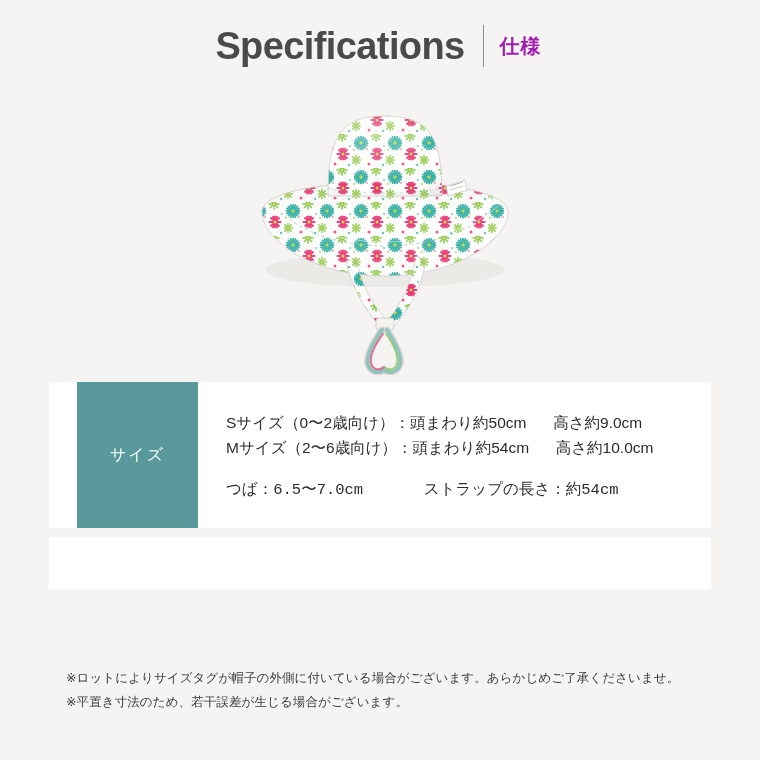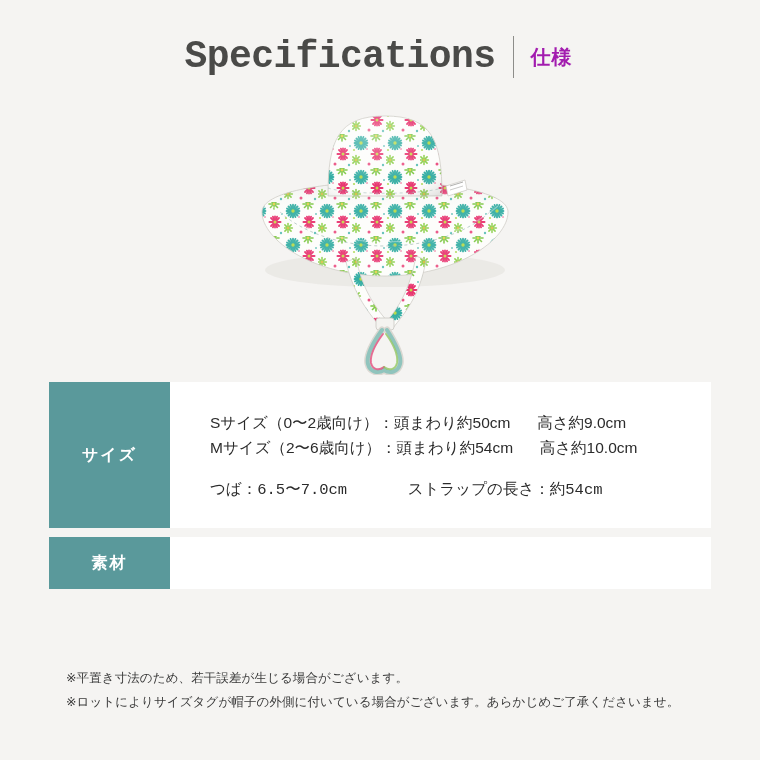--- a/index.html
+++ b/index.html
@@ -7,22 +7,22 @@
   body{
     background:#f5f4f2;
     font-family:"Liberation Sans","DejaVu Sans",sans-serif;
     color:#333;
     overflow:hidden;
     position:relative;
   }
 
   
   #title-block{
-    position:absolute; left:0; top:36px; width:757px;
-    display:flex; align-items:center; justify-content:center;font-family:Liberation Mono, monospace;
+    position:absolute; left:0; top:25px; width:757px;
+    display:flex; align-items:center; justify-content:center;
   }
   #title-en{
     font-size:38px; font-weight:bold; letter-spacing:-0.6px;
     color:#4a4a48; line-height:1;
   }
   #title-divider{
     width:1px; height:42px; background:#8d8d8a;
     margin:0 16px 0 18px;
   }
   #title-ja{
@@ -43,28 +43,29 @@
   .spec-row{
     display:flex; align-items:stretch;
     margin-bottom:9px;
     background:#ffffff;
   }
   .spec-row:last-child{ margin-bottom:0; }
   .spec-label{
     width:121px; flex:0 0 121px;
     background:#5a999b;
     color:#ffffff;
-    font-size:16px; font-weight:bold;
+    font-size:16px; font-weight:normal;
     letter-spacing:2px;
     display:flex; align-items:center; justify-content:center;
     text-align:center;
+    margin-left:28px;
   }
   .spec-value{
     flex:1 1 auto; background:#ffffff;
-    padding:0 0 0 40px;
+    padding:0 0 0 28px;
     display:flex; flex-direction:column; justify-content:center;
   }
   #row-size{ height:146px; }
   #row-weight{ height:50px; }
   #row-material{ height:52px; }
 
   .size-lines{ margin-top:2px; }
   .size-line{
     font-size:15.5px; color:#2b2b2b; line-height:1.62;
     white-space:nowrap;
@@ -263,21 +264,20 @@
       <div class="size-extra">
         <span>つば：6.5〜7.0cm</span>
         <span class="seg-gap-wide"></span>
         <span>ストラップの長さ：約54cm</span>
       </div>
     </div>
   </div>
 
 
   <div class="spec-row" id="row-material">
-    <div class="spec-label">素材</div>
   </div>
 
 </div>
 
 <div id="footnotes">
+  <div class="footnote">※ロットによりサイズタグが帽子の外側に付いている場合がございます。あらかじめご了承くださいませ。</div>
   <div class="footnote">※平置き寸法のため、若干誤差が生じる場合がございます。</div>
-  <div class="footnote">※ロットによりサイズタグが帽子の外側に付いている場合がございます。あらかじめご了承くださいませ。</div>
 </div>
 
 </body></html>

